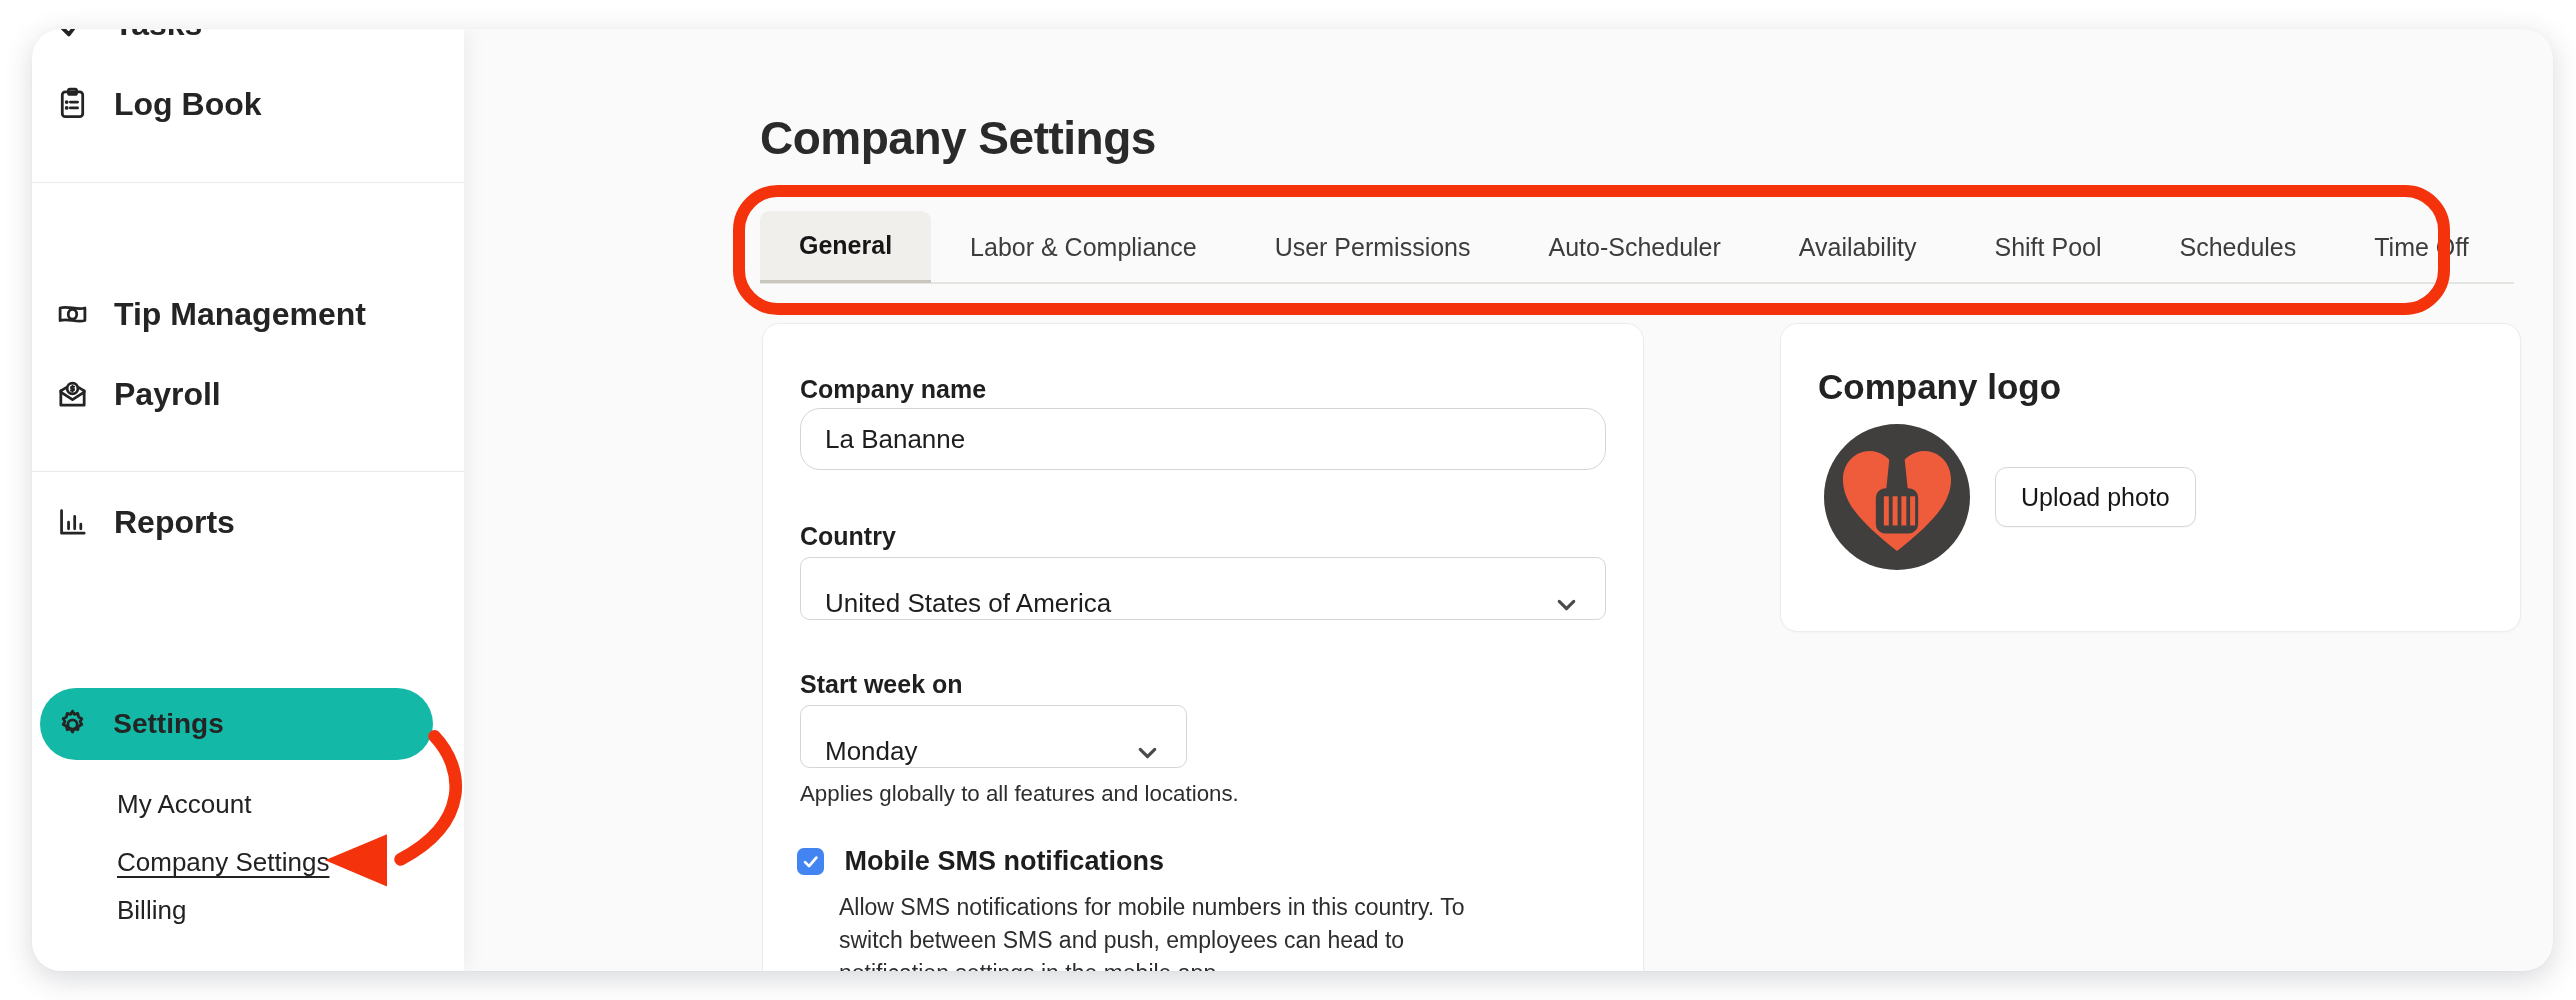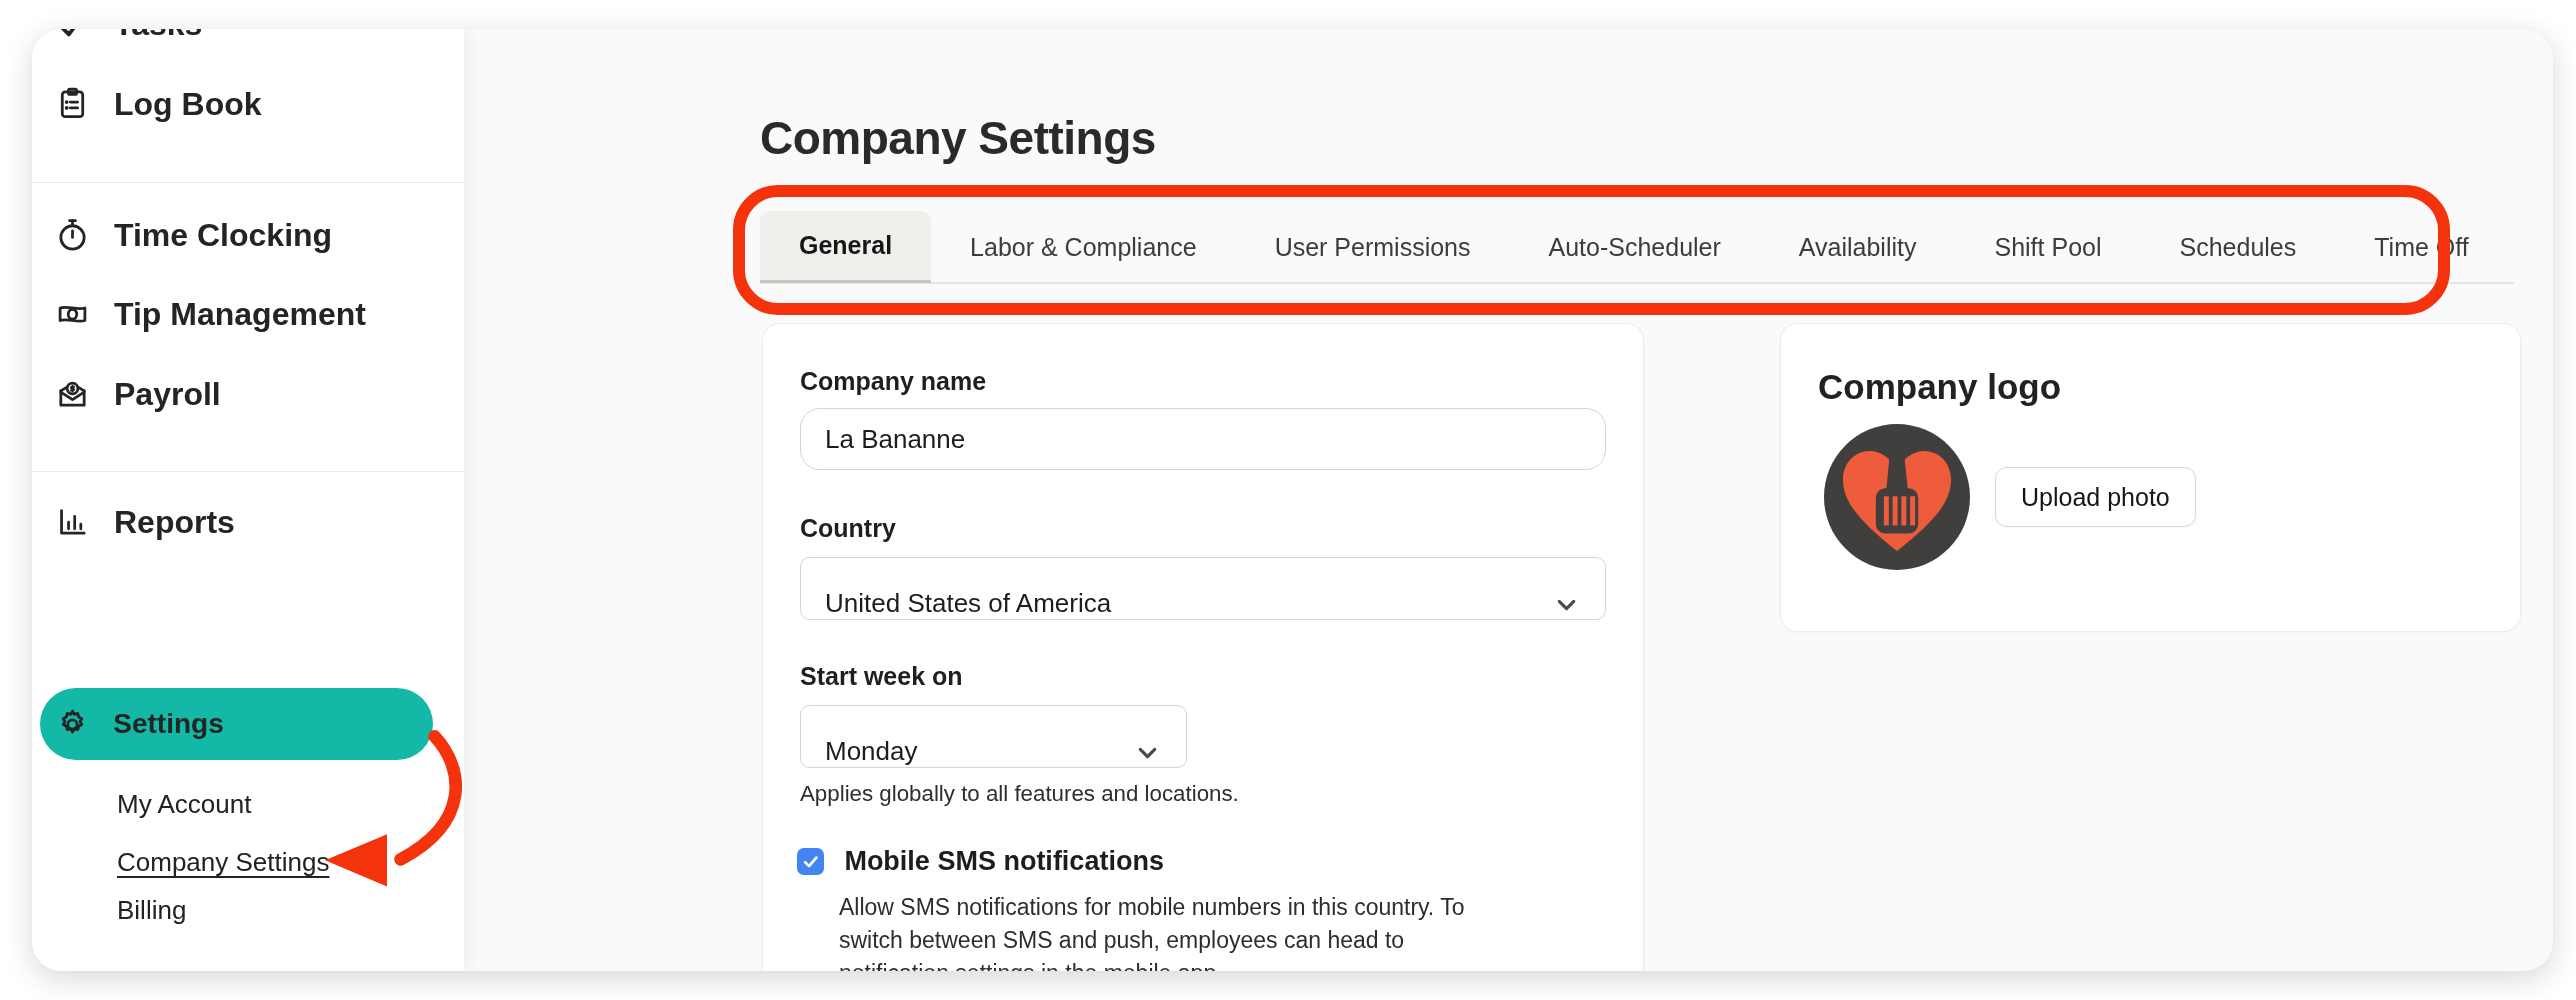--- a/index.html
+++ b/index.html
@@ -53,21 +53,21 @@
     border-bottom:3.9px solid #c9c6c0; color:#161616; font-weight:700; }
 
   .red-rect { position:absolute; left:701px; top:156px; width:1717px; height:130px;
     border:12.6px solid #f4330c; border-radius:45px; pointer-events:none; z-index:6; }
 
   .card { position:absolute; background:#fff; border:1px solid #ececec; border-radius:17.5px;
     box-shadow:0 1px 2.9px rgba(0,0,0,.03); }
   .card-form { left:730px; top:294px; width:882px; height:699px; }
   .card-logo { left:1748px; top:294px; width:741px; height:309px; }
 
-  .f-label { position:absolute; left:37px; font-size:25px; font-weight:700; color:#1f1f1f; }
+  .f-label { position:absolute; left:37px; font-size:25px; font-weight:700; color:#1f1f1f;margin-top:8px; }
   .l-name { top:43px; } .l-country { top:190px; } .l-week { top:338px; }
   .text-input { position:absolute; left:37px; top:84px; width:806px; height:62px;
     border:1.5px solid #d5d5d5; border-radius:20px; background:#fff; padding:0 24px;
     font-size:26px; color:#1d1d1d; font-family:"Liberation Sans", sans-serif; outline:none; }
   .select { position:absolute; left:37px; height:63px; border:1.5px solid #d5d5d5;
     border-radius:9.7px; background:#fff; display:flex; align-items:flex-end;
     padding:0 24px; font-size:26px; color:#1d1d1d; cursor:pointer; }
   .sel-country { top:233px; width:806px; }
   .sel-week { top:381px; width:387px; }
   .select .chev { margin-left:auto; width:29px; height:29px; }
@@ -116,31 +116,20 @@
               <rect x="9.2" y="2.2" width="5.6" height="3.6" rx="1"></rect>
               <path d="M10.5 11 H15.5 M10.5 15 H15.5"></path>
               <path d="M8 11 H8.02 M8 15 H8.02" stroke-width="2.6"></path>
             </svg>
         </span>
         <span class="lbl">Log Book</span>
       </div>
 
       <div class="side-divider dv1"></div>
 
-      <div class="side-item it-timeclock">
-        <span class="ic">
-          <svg viewBox="0 0 24 24" fill="none" stroke="#242424" stroke-width="1.9" stroke-linecap="round" stroke-linejoin="round">
-              <circle cx="12" cy="14" r="8"></circle>
-              <path d="M12 14 V9.5"></path>
-              <path d="M10 2.5 H14"></path>
-              <path d="M12 2.5 V5"></path>
-            </svg>
-        </span>
-        <span class="lbl">Time Clocking</span>
-      </div>
 
       <div class="side-item it-tip">
         <span class="ic">
           <svg viewBox="0 0 24 24" fill="none" stroke="#242424" stroke-width="1.9" stroke-linecap="round" stroke-linejoin="round">
               <path d="M3.5 8.2 C9 6.4 15 10 20.5 8.2 V16.8 C15 18.6 9 15 3.5 16.8 Z"></path>
               <ellipse cx="12" cy="12.5" rx="2.9" ry="3.4"></ellipse>
             </svg>
         </span>
         <span class="lbl">Tip Management</span>
       </div>

